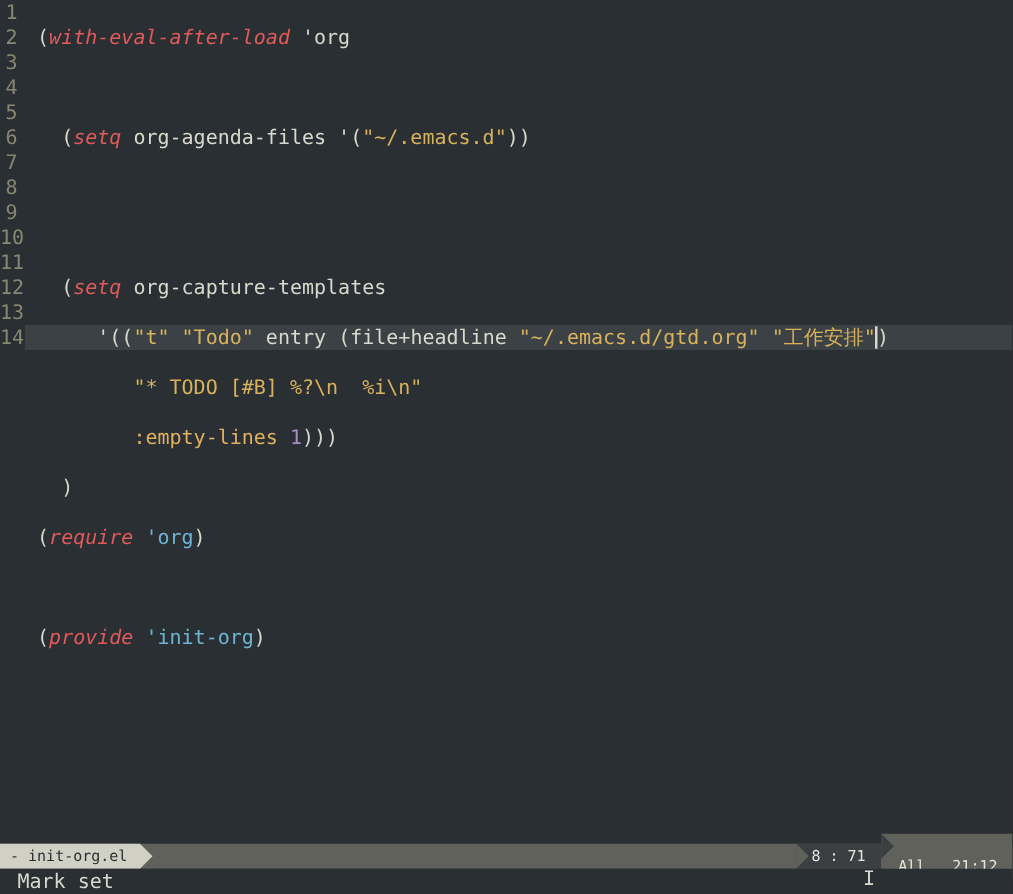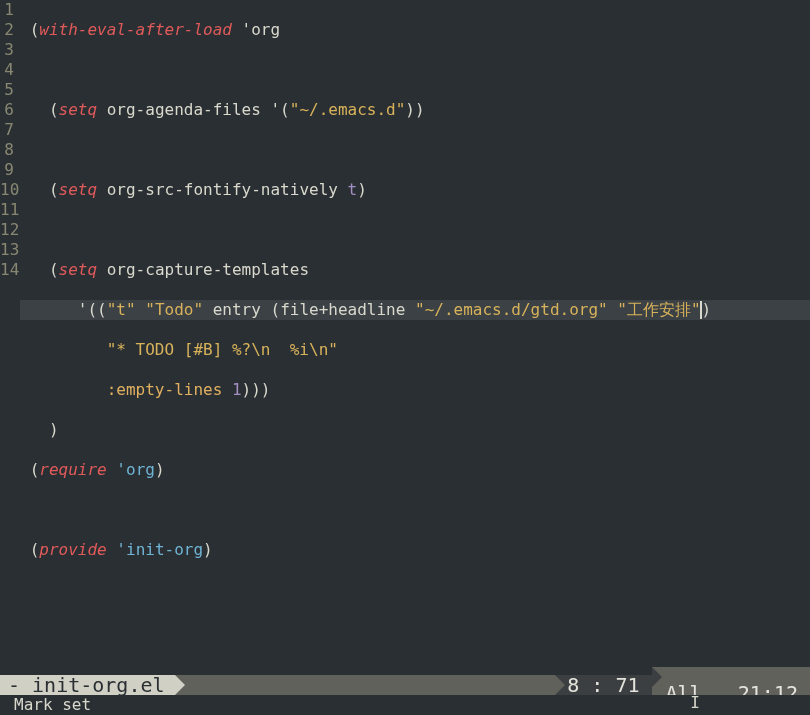--- a/index.html
+++ b/index.html
@@ -52,21 +52,21 @@
   .modeline {
     position: absolute;
     bottom: 20px;
     left: 0;
     right: 0;
     height: 20px;
     background: #60615a;
     color: #e4e4dc;
     display: flex;
     align-items: center;
-    font-size: 20px;
+    font-size: 12px;
   }
   .ml-seg {
     padding: 0 10px 0 8px;
     height: 20px;
     line-height: 20px;
     position: relative;
   }
   .ml-file {
     background: #d0d0c4;
     color: #2a2f33;
@@ -152,21 +152,20 @@
     <div>11</div>
     <div>12</div>
     <div>13</div>
     <div>14</div>
   </div>
   <div class="code">
 <div class="line"> <span class="paren">(</span><span class="kw">with-eval-after-load</span> <span class="sym">'org</span></div>
 <div class="line"></div>
 <div class="line">   <span class="paren">(</span><span class="kw">setq</span> <span class="sym">org-agenda-files</span> <span class="paren">'(</span><span class="str">"~/.emacs.d"</span><span class="paren">))</span></div>
 <div class="line"></div>
-<div class="line">   <span class="paren">(</span><span class="kw">setq</span> <span class="sym">org-src-fontify-natively</span> <span class="const">t</span><span class="paren">)</span></div>
 <div class="line"></div>
 <div class="line">   <span class="paren">(</span><span class="kw">setq</span> <span class="sym">org-capture-templates</span></div>
 <div class="line hl-line">      <span class="paren">'((</span><span class="str">"t"</span> <span class="str">"Todo"</span> <span class="sym">entry</span> <span class="paren">(</span><span class="sym">file+headline</span> <span class="str">"~/.emacs.d/gtd.org"</span> <span class="str">"工作安排"</span><span class="cursor"></span><span class="paren">)</span></div>
 <div class="line">         <span class="str">"* TODO [#B] %?\n  %i\n"</span></div>
 <div class="line">         <span class="keyarg">:empty-lines</span> <span class="const">1</span><span class="paren">)))</span></div>
 <div class="line">   <span class="paren">)</span></div>
 <div class="line"> <span class="paren">(</span><span class="kw">require</span> <span class="org">'org</span><span class="paren">)</span></div>
 <div class="line"></div>
 <div class="line"> <span class="paren">(</span><span class="kw">provide</span> <span class="org">'init-org</span><span class="paren">)</span></div>
   </div>

